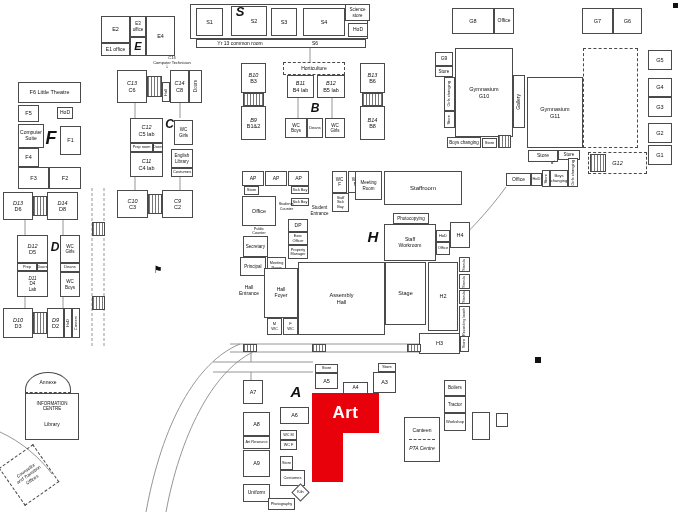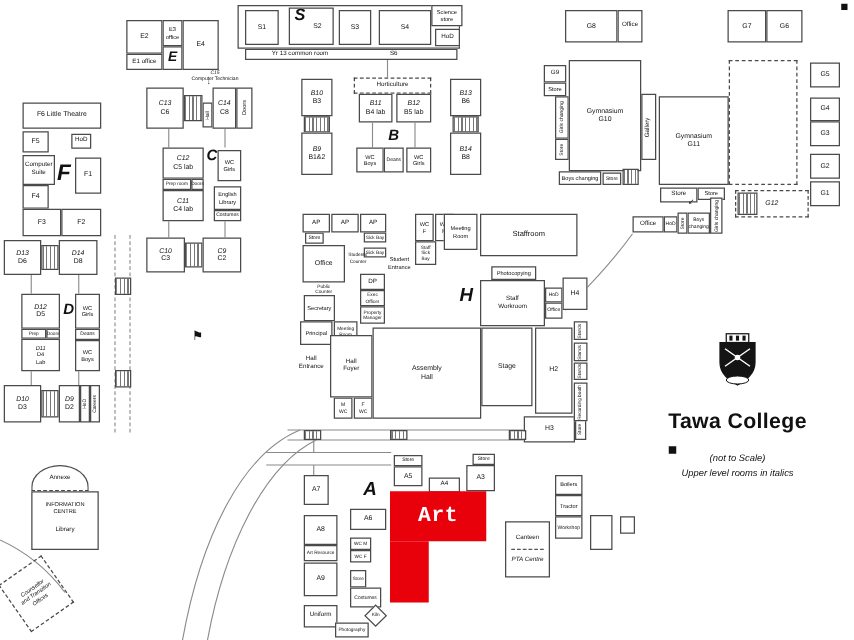--- a/index.html
+++ b/index.html
@@ -56,40 +56,25 @@
         <path d="M63,220 V235"></path>
       <path d="M25,297 V308"></path>
         <path d="M63,297 V308"></path>
       <g stroke-dasharray="3,2">
         <path d="M92,188 V348"></path>
           <path d="M104,188 V348"></path>
       </g>
     </g>
   </svg>
 
-  <div class="hl" id="hl-h" style="left: 312px; top: 393px; width: 77px; height: 40px; background: rgb(232, 0, 11); font-family: Liberation Mono, monospace;">
+  <div class="hl" id="hl-h" style="left: 312px; top: 393px; width: 67px; height: 40px; background: rgb(232, 0, 11);">
     <span class="hl-label" style="color: rgb(255, 255, 255);">Art</span>
   </div>
   <div class="hl" id="hl-v" style="left: 312px; top: 433px; width: 31px; height: 49px; background: rgb(232, 0, 11);"></div>
 
-  <div id="legend">
-    <svg width="34" height="46" viewBox="0 0 34 46">
-      <rect x="8" y="1" width="18" height="7" fill="#fff" stroke="#141414" stroke-width="1"></rect>
-      <rect x="10.5" y="2.5" width="2.5" height="4" fill="#141414"></rect>
-      <rect x="15.75" y="2.5" width="2.5" height="4" fill="#141414"></rect>
-      <rect x="21" y="2.5" width="2.5" height="4" fill="#141414"></rect>
-      <path d="M3,8 h28 v16 c0,9 -7,14 -14,18 c-7,-4 -14,-9 -14,-18 z" fill="#141414" stroke="#141414"></path>
-      <path d="M7,13 L27,27 M27,13 L7,27" stroke="#fff" stroke-width="1.2"></path>
-      <circle cx="17" cy="20" r="2.2" fill="#fff"></circle>
-      <ellipse cx="17" cy="38" rx="9" ry="3.2" fill="#fff" stroke="#141414" stroke-width="0.8"></ellipse>
-    </svg>
-    <div id="college-title">Tawa College</div>
-    <div class="note" id="note-scale">(not to Scale)</div>
-    <div class="note">Upper level rooms in italics</div>
-  </div>
 <div class="room" style="left: 101px; top: 16px; width: 29px; height: 27px;">
       <span class="lbl">E2</span>
     </div>
     <div class="room" style="left: 101px; top: 43px; width: 29px; height: 13px; font-size: 5px;">
       <span class="lbl">E1 office</span>
     </div>
     <div class="room" style="left: 130px; top: 16px; width: 16px; height: 21px; font-size: 4.5px;">
       <span class="lbl">E3<br>office</span>
     </div>
     <div class="room" style="left: 130px; top: 37px; width: 16px; height: 19px; font-size: 11px;">

